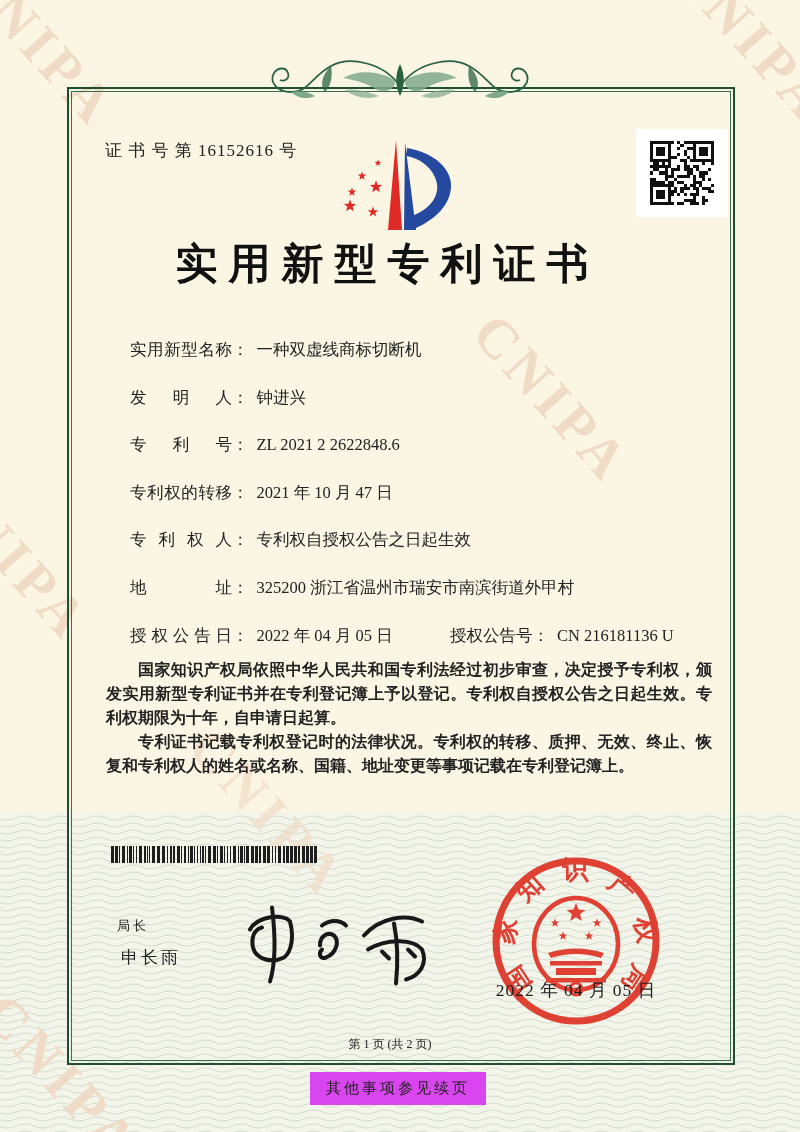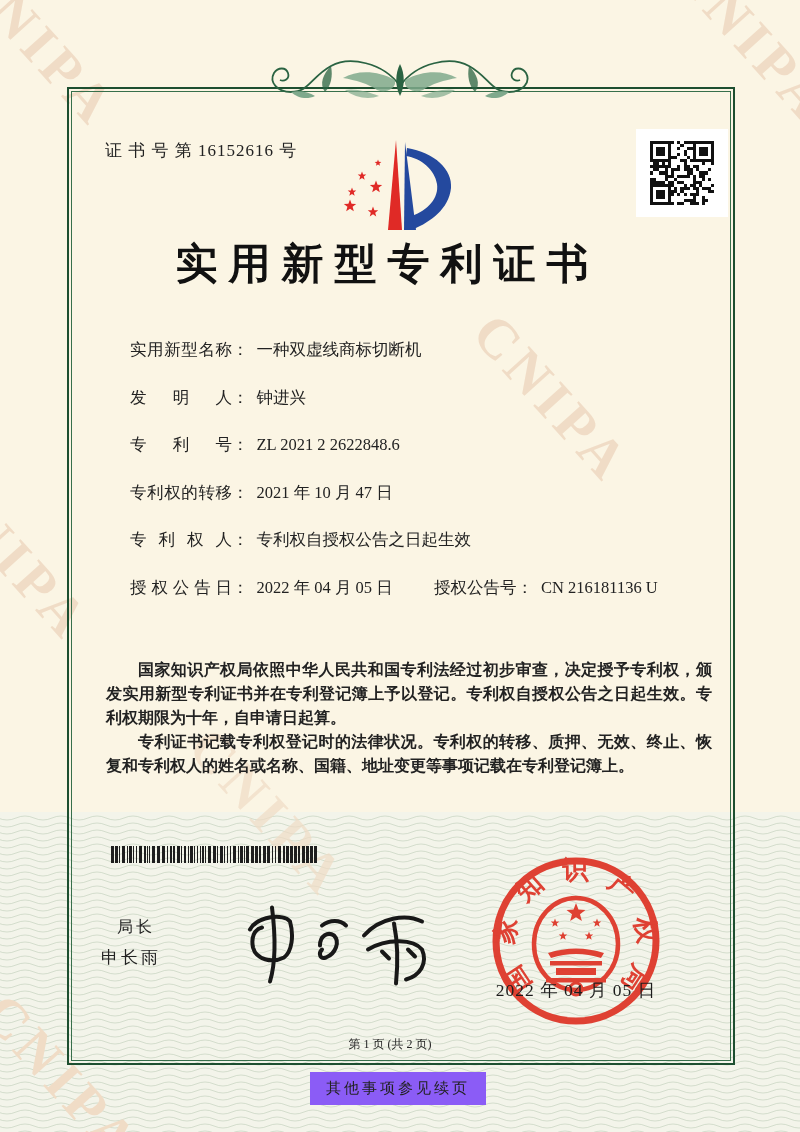--- a/index.html
+++ b/index.html
@@ -25,39 +25,39 @@
       display:flex;align-items:center;justify-content:center;}
   .title{position:absolute;left:0;top:236px;width:775px;text-align:center;
       font-size:42px;font-weight:700;letter-spacing:11px;
       box-sizing:border-box;color:#111;}
   
   .fields{position:absolute;left:105px;top:336px;width:615px;font-size:16.5px;}
   .frow{line-height:27px;margin-bottom:20.6px;position:relative;white-space:nowrap;margin-left:25px;}
   .flabel{display:inline-block;width:102px;text-align:justify;text-align-last:justify;
       vertical-align:top;}
   .fcolon{display:inline-block;margin-right:8px;}
-  .pair2{position:absolute;left:304px;top:0;}
+  .pair2{position:absolute;left:320px;top:0;}
   
   .paras{position:absolute;left:105px;top:657px;width:608px;font-size:16px;
       line-height:23.8px;text-align:justify;}
   .paras p{margin:1px;text-indent:2em;font-weight:bold;}
   
   .barcode{position:absolute;left:111px;top:846px;width:212px;height:17px;}
   
-  .sig-title{position:absolute;left:117px;top:917px;font-size:16px;letter-spacing:3px;}
-  .sig-name{position:absolute;left:101px;top:946px;font-size:17px;letter-spacing:3px;}
+  .sig-title{position:absolute;left:117px;top:917px;font-size:13px;letter-spacing:3px;}
+  .sig-name{position:absolute;left:121px;top:946px;font-size:17px;letter-spacing:3px;}
   .sig-hand{position:absolute;left:236px;top:901px;width:200px;height:86px;}
   .sig-hand path{fill:none;stroke:#181818;stroke-width:4;stroke-linecap:round;}
   
   .seal{position:absolute;left:482px;top:847px;width:188px;height:188px;opacity:.95;}
   .seal-date{position:absolute;left:482px;top:978px;width:188px;text-align:center;
       font-size:17.5px;color:#1c1c1c;white-space:nowrap;letter-spacing:1px;}
   
   .page-info{position:absolute;left:0;top:1036px;width:780px;text-align:center;font-size:12px;}
-  .note-box{position:absolute;left:310px;top:1072px;background:#8b5cf6;
+  .note-box{position:absolute;left:310px;top:1072px;background:#d946ef;
       padding:7px 16px;font-size:15px;letter-spacing:3px;}
   .ornament{position:absolute;left:245px;top:46px;width:310px;height:62px;}
 </style>
 </head>
 <body>
 
 <svg id="wave-pattern" viewBox="0 0 800 320" preserveAspectRatio="none">
     <path d="M-20 6 q9 -4 18 0 q9 4 18 0 q9 -4 18 0 q9 4 18 0 q9 -4 18 0 q9 4 18 0 q9 -4 18 0 q9 4 18 0 q9 -4 18 0 q9 4 18 0 q9 -4 18 0 q9 4 18 0 q9 -4 18 0 q9 4 18 0 q9 -4 18 0 q9 4 18 0 q9 -4 18 0 q9 4 18 0 q9 -4 18 0 q9 4 18 0 q9 -4 18 0 q9 4 18 0 q9 -4 18 0 q9 4 18 0 q9 -4 18 0 q9 4 18 0 q9 -4 18 0 q9 4 18 0 q9 -4 18 0 q9 4 18 0 q9 -4 18 0 q9 4 18 0 q9 -4 18 0 q9 4 18 0 q9 -4 18 0 q9 4 18 0 q9 -4 18 0 q9 4 18 0 q9 -4 18 0 q9 4 18 0 q9 -4 18 0 q9 4 18 0 q9 -4 18 0 q9 4 18 0 q9 -4 18 0 q9 4 18 0 q9 -4 18 0 q9 4 18 0"></path>
     <path d="M-20 13 q9 -4 18 0 q9 4 18 0 q9 -4 18 0 q9 4 18 0 q9 -4 18 0 q9 4 18 0 q9 -4 18 0 q9 4 18 0 q9 -4 18 0 q9 4 18 0 q9 -4 18 0 q9 4 18 0 q9 -4 18 0 q9 4 18 0 q9 -4 18 0 q9 4 18 0 q9 -4 18 0 q9 4 18 0 q9 -4 18 0 q9 4 18 0 q9 -4 18 0 q9 4 18 0 q9 -4 18 0 q9 4 18 0 q9 -4 18 0 q9 4 18 0 q9 -4 18 0 q9 4 18 0 q9 -4 18 0 q9 4 18 0 q9 -4 18 0 q9 4 18 0 q9 -4 18 0 q9 4 18 0 q9 -4 18 0 q9 4 18 0 q9 -4 18 0 q9 4 18 0 q9 -4 18 0 q9 4 18 0 q9 -4 18 0 q9 4 18 0 q9 -4 18 0 q9 4 18 0 q9 -4 18 0 q9 4 18 0 q9 -4 18 0 q9 4 18 0"></path>
     <path d="M-20 20 q9 -4 18 0 q9 4 18 0 q9 -4 18 0 q9 4 18 0 q9 -4 18 0 q9 4 18 0 q9 -4 18 0 q9 4 18 0 q9 -4 18 0 q9 4 18 0 q9 -4 18 0 q9 4 18 0 q9 -4 18 0 q9 4 18 0 q9 -4 18 0 q9 4 18 0 q9 -4 18 0 q9 4 18 0 q9 -4 18 0 q9 4 18 0 q9 -4 18 0 q9 4 18 0 q9 -4 18 0 q9 4 18 0 q9 -4 18 0 q9 4 18 0 q9 -4 18 0 q9 4 18 0 q9 -4 18 0 q9 4 18 0 q9 -4 18 0 q9 4 18 0 q9 -4 18 0 q9 4 18 0 q9 -4 18 0 q9 4 18 0 q9 -4 18 0 q9 4 18 0 q9 -4 18 0 q9 4 18 0 q9 -4 18 0 q9 4 18 0 q9 -4 18 0 q9 4 18 0 q9 -4 18 0 q9 4 18 0 q9 -4 18 0 q9 4 18 0"></path>
@@ -299,20 +299,23 @@
   <div class="frow">
     <span class="flabel">专利号</span><span class="fcolon">：</span><span>ZL 2021 2 2622848.6</span>
   </div>
   <div class="frow">
     <span class="flabel">专利权的转移</span><span class="fcolon">：</span><span>2021 年 10 月 47 日</span>
   </div>
   <div class="frow">
     <span class="flabel">专利权人</span><span class="fcolon">：</span><span>专利权自授权公告之日起生效</span>
   </div>
   <div class="frow">
+    <span class="flabel">地址</span><span class="fcolon">：</span><span>325200 浙江省温州市瑞安市南滨街道外甲村</span>
+  </div>
+  <div class="frow">
     <span class="flabel">授权公告日</span><span class="fcolon">：</span><span>2022 年 04 月 05 日</span>
     <span class="pair2">
       <span>授权公告号</span><span class="fcolon">：</span><span>CN 216181136 U</span>
     </span>
   </div>
 </div>
 
 <div class="paras">
   <p>国家知识产权局依照中华人民共和国专利法经过初步审查，决定授予专利权，颁发实用新型专利证书并在专利登记簿上予以登记。专利权自授权公告之日起生效。专利权期限为十年，自申请日起算。</p>
   <p>专利证书记载专利权登记时的法律状况。专利权的转移、质押、无效、终止、恢复和专利权人的姓名或名称、国籍、地址变更等事项记载在专利登记簿上。</p>

